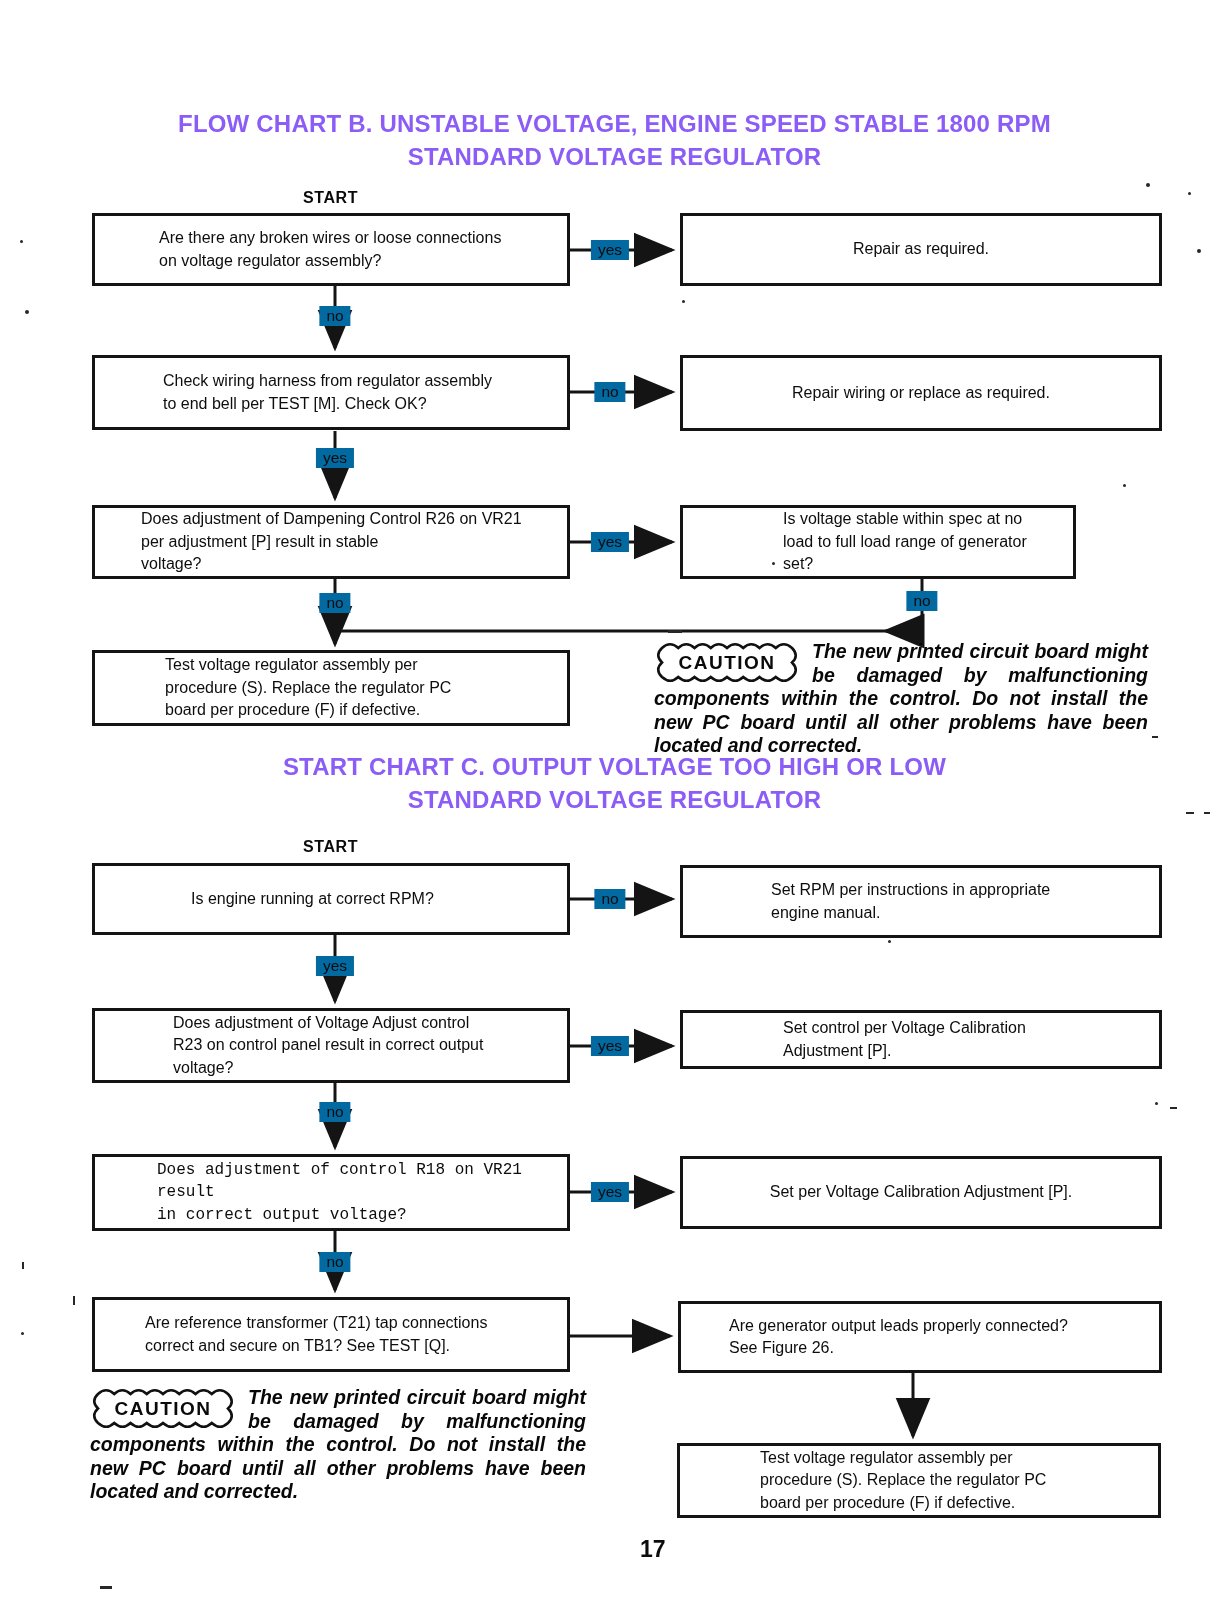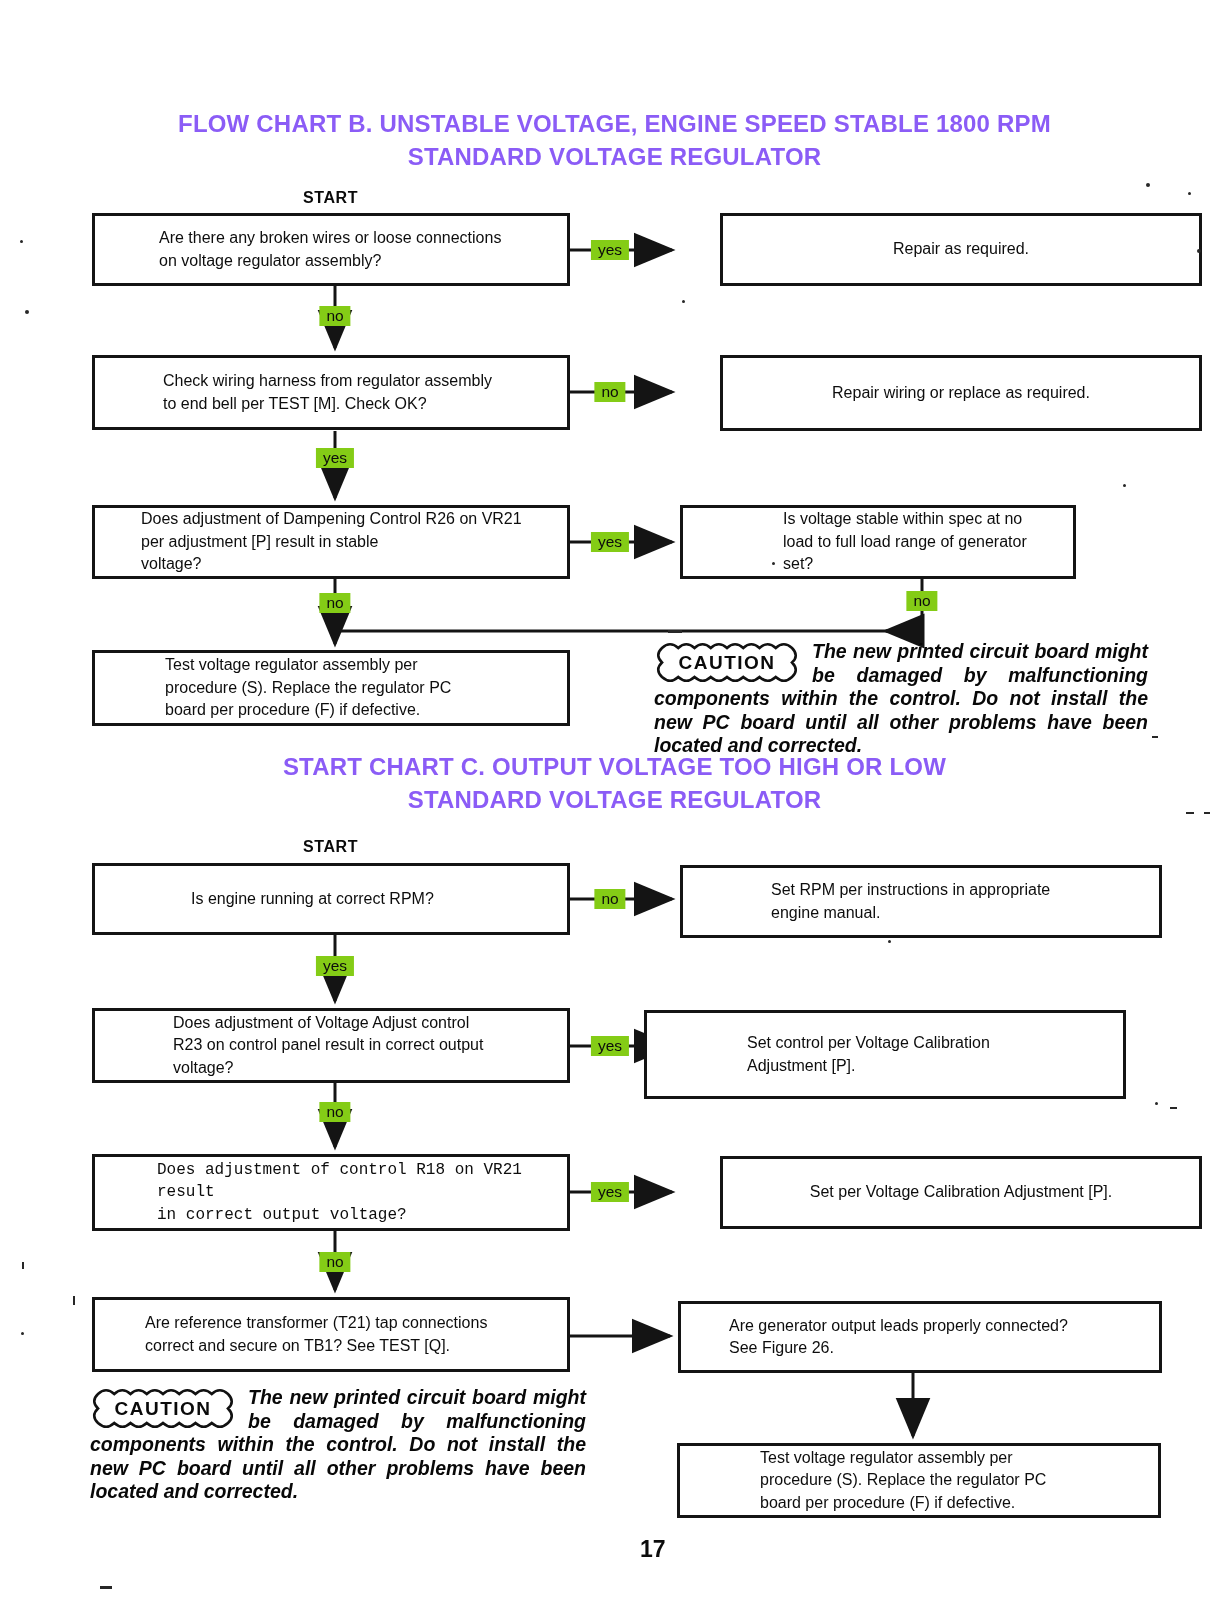--- a/index.html
+++ b/index.html
@@ -14,26 +14,26 @@
   .start{
     position:absolute;font-weight:bold;font-size:16px;letter-spacing:0.6px;color:#0a0a0a;
   }
   .box{
     position:absolute;border:3px solid #141414;background:#ffffff;box-sizing:border-box;
     display:flex;align-items:center;z-index:2;
   }
   .box span{
     white-space:pre-line;font-size:16px;line-height:1.4;color:#0d0d0d;
   }
-  .box.center{justify-content:center;margin-left:40px;}
+  .box.center{justify-content:center;}
   .box.center span{text-align:center;}
   .connectors{position:absolute;left:0;top:0;z-index:1;}
   .connectors line{stroke:#141414;stroke-width:3;}
   .conn-label{
-    position:absolute;transform:translate(-50%,-50%);background:#84cc16;
+    position:absolute;transform:translate(-50%,-50%);background:#0369a1;
     padding:1px 7px;font-size:15.5px;color:#0c0c0c;z-index:3;white-space:nowrap;
   }
   .caution-wrap{
     position:absolute;font-weight:bold;font-style:italic;font-size:19.5px;
     line-height:23.5px;text-align:justify;color:#080808;z-index:2;
   }
   .caution-badge{
     float:left;width:146px;height:45px;margin-right:12px;margin-bottom:2px;position:relative;
     display:flex;align-items:center;justify-content:center;
   }
@@ -147,21 +147,21 @@
   <div class="box" style="left:680px;top:865px;width:482px;height:73px;padding-left:88px;">
     <span>Set RPM per instructions in appropriate
 engine manual.</span>
   </div>
 
   <div class="box" style="left:92px;top:1008px;width:478px;height:75px;padding-left:78px;">
     <span>Does adjustment of Voltage Adjust control
 R23 on control panel result in correct output
 voltage?</span>
   </div>
-  <div class="box" style="left:644px;top:1010px;width:482px;height:89px;padding-left:100px;">
+  <div class="box" style="left:680px;top:1010px;width:482px;height:59px;padding-left:100px;">
     <span>Set control per Voltage Calibration
 Adjustment [P].</span>
   </div>
 
   <div class="box" style="left:92px;top:1154px;width:478px;height:77px;padding-left:62px;font-family:Liberation Mono, monospace;">
     <span>Does adjustment of control R18 on VR21 result
 in correct output voltage?</span>
   </div>
   <div class="box center" style="left:680px;top:1156px;width:482px;height:73px;">
     <span>Set per Voltage Calibration Adjustment [P].</span>

